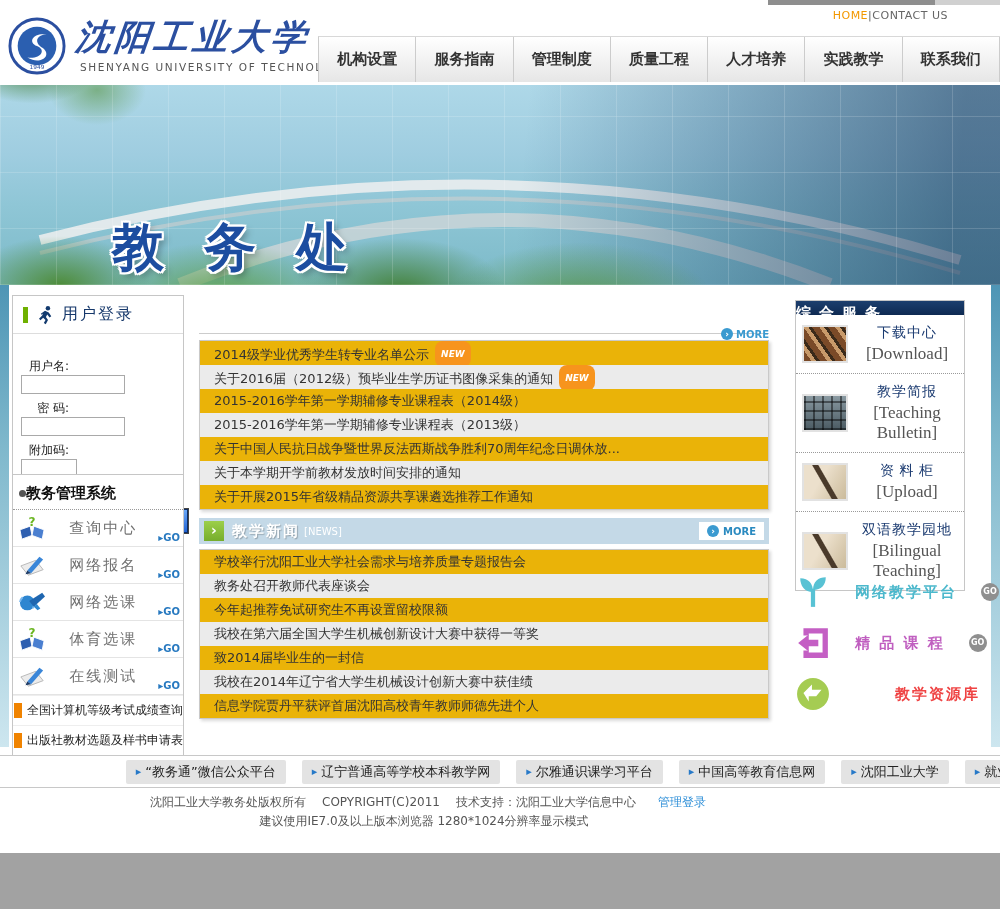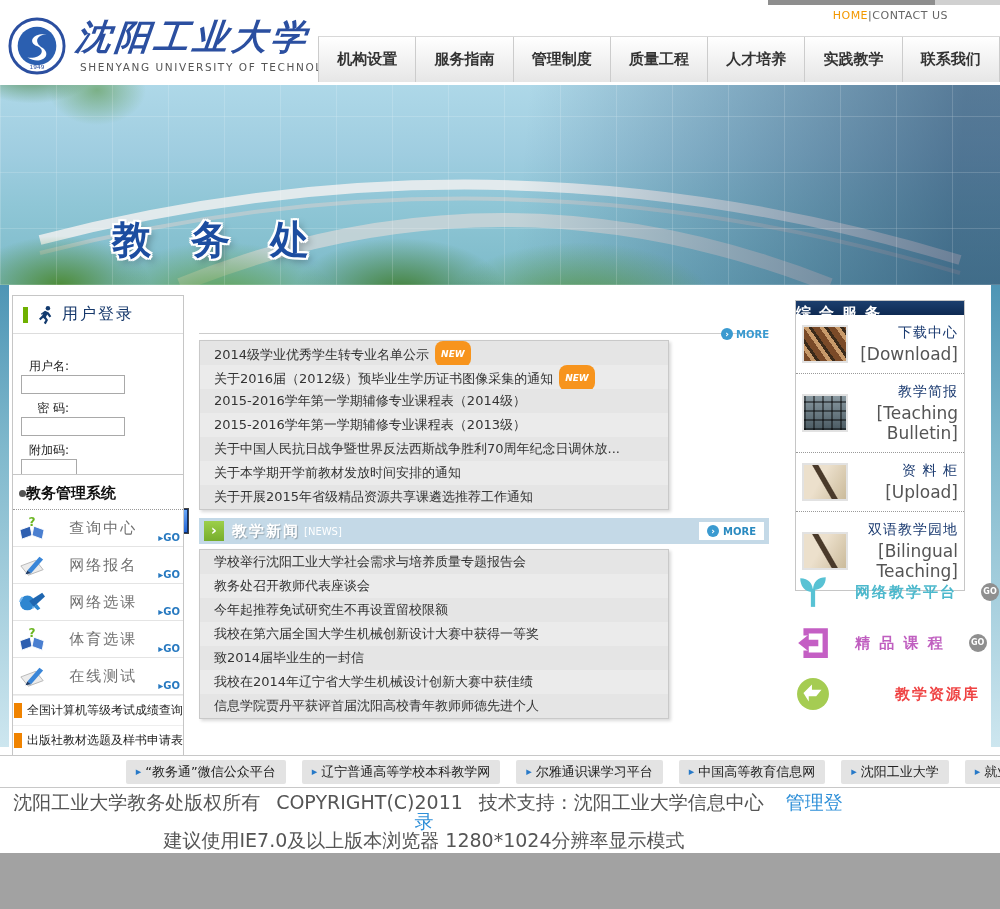--- a/index.html
+++ b/index.html
@@ -39,21 +39,21 @@
       radial-gradient(90px 45px at 20% 10%, rgba(70,130,60,.85) 0%, rgba(70,130,60,0) 70%),
       radial-gradient(70px 50px at 45% 25%, rgba(90,150,70,.6) 0%, rgba(90,150,70,0) 70%); }
   .banner-right { position:absolute; inset:0;
     background:linear-gradient(95deg, rgba(0,0,0,0) 52%, rgba(30,70,110,.30) 72%, rgba(15,45,85,.55) 95%); }
   .banner-grid { position:absolute; inset:0; opacity:.45;
     background:
       repeating-linear-gradient(90deg, rgba(255,255,255,.35) 0 1px, rgba(255,255,255,0) 1px 56px),
       repeating-linear-gradient(0deg, rgba(255,255,255,.35) 0 1px, rgba(255,255,255,0) 1px 56px); }
   .bridge { position:absolute; left:0; top:0; }
   .banner-title { position:absolute; left:112px; top:128px; font-family:"DejaVu Serif","Liberation Serif",serif;
-    font-size:39px; font-weight:bold; color:#1c4da0; letter-spacing:40px; white-space:nowrap;
+    font-size:52px; font-weight:bold; color:#1c4da0; letter-spacing:40px; white-space:nowrap;
     text-shadow:2px 0 0 #fff,-2px 0 0 #fff,0 2px 0 #fff,0 -2px 0 #fff,2px 2px 0 #fff,-2px -2px 0 #fff,
                 2px -2px 0 #fff,-2px 2px 0 #fff,4px 4px 7px rgba(0,0,0,.35); }
 
   
   .edge { position:absolute; top:285px; width:9px; height:462px;
           background:linear-gradient(#4e95b5 0%, #7fb8cc 35%, #cde6ef 100%); }
   .edge-left { left:0; } .edge-right { left:991px; }
 
   
   .login-box { position:absolute; left:12px; top:295px; width:172px; border:1px solid #c6c6c6; background:#fff; }
@@ -95,21 +95,21 @@
   .teal-sq { width:12px; height:15px; background:linear-gradient(#49c3d4,#1f93a8); margin:0 9px 0 8px; }
   .ann-title { font-size:16px; font-weight:bold; color:#4a4a4a; letter-spacing:2px; }
   .sem { margin-left:22px; font-size:13px; font-weight:bold; color:#e60000; }
   .week { margin-left:24px; font-size:13px; font-weight:bold; color:#e60000; }
   .sec-line { position:absolute; left:199px; top:333px; width:570px; border-top:1px solid #ccc; }
   .more-float { position:absolute; left:199px; top:322px; width:570px; text-align:right; }
   .more-link { display:inline-flex; align-items:center; gap:3px; font-size:10px; font-weight:bold;
                color:#3a9ad0; cursor:pointer; }
   .more-dot { display:inline-block; width:12px; height:12px; border-radius:50%; background:#3a9ad0;
               color:#fff; font-size:9px; line-height:12px; text-align:center; font-weight:bold; }
-  .list-box { position:absolute; left:199px; width:470px; border:1px solid #c9c9c9; background:#e5e5e5;
+  .list-box { position:absolute; left:199px; width:570px; border:1px solid #c9c9c9; background:#eab308;
               box-shadow:2px 2px 3px rgba(0,0,0,.15); }
   .ann-box { top:340px; }
   .news-box { top:549px; }
   .row { height:24px; line-height:24px; padding-left:14px; font-size:13px; color:#333;
          white-space:nowrap; overflow:hidden; cursor:pointer; }
   .row:nth-child(even) { background:#ebebeb; }
   .new-badge { display:inline-block; background:#f7941d; color:#fff; font-size:9px; font-style:italic;
                font-weight:bold; border-radius:8px; padding:1px 6px; margin-left:6px; vertical-align:2px; }
   .news-head { position:absolute; left:199px; top:518px; width:570px; height:26px; background:#c4d9e7;
                display:flex; align-items:center; }
@@ -129,41 +129,41 @@
   .svc-item:last-child { border-bottom:none; }
   .thumb { width:46px; height:38px; border:2px solid #e2e2e2; flex:none; }
   .thumb-pencils { background:repeating-linear-gradient(55deg,#7a4a28 0 6px,#c89a6a 6px 10px,#3a2a1a 10px 13px); }
   .thumb-keyboard { background:
       repeating-linear-gradient(0deg, rgba(0,0,0,.45) 0 2px, rgba(0,0,0,0) 2px 9px),
       repeating-linear-gradient(90deg, rgba(0,0,0,.45) 0 2px, rgba(0,0,0,0) 2px 9px),
       linear-gradient(#8a9aa2,#4a5a62); }
   .thumb-pen { background:
       linear-gradient(60deg, rgba(0,0,0,0) 44%, #4a3a2a 46% 54%, rgba(0,0,0,0) 56%),
       linear-gradient(120deg,#ece0cc 40%,#cbbb9b 100%); }
-  .svc-text { flex:1; text-align:right; }
+  .svc-text { flex:1; text-align:center;font-family:Liberation Serif, serif; }
   .svc-text b { display:block; font-size:14px; color:#1a3a70; font-weight:normal; letter-spacing:1px; }
   .svc-text i { display:block; font-style:normal; font-size:17px; color:#555; margin-top:2px; }
 
   .platforms { position:absolute; left:795px; top:575px; width:172px; }
   .plat-row { display:flex; align-items:center; gap:24px; margin-bottom:17px; cursor:pointer; }
   .picon { width:36px; display:flex; justify-content:center; flex:none; }
   .plabel { flex:1; font-size:15px; font-weight:bold; letter-spacing:2px; white-space:nowrap; }
   .c-teal { color:#4cb8cc; } .c-purple { color:#c05fc0; } .c-green { color:#ef4444;margin-left:40px; }
   .go-badge { width:18px; height:18px; border-radius:50%; background:#8f8f8f; color:#fff; font-size:8px;
               font-weight:bold; text-align:center; line-height:18px; flex:none; cursor:pointer; }
 
   
   .bottom-bar { position:absolute; left:0; top:755px; width:1000px; height:33px; background:#fff;
                 border-top:1px solid #c8c8c8; border-bottom:1px solid #c8c8c8;
                 display:flex; align-items:center; justify-content:center; gap:16px; padding-left:185px; }
   .bottom-btn { background:#e3e3e3; border-radius:2px; padding:3px 10px; font-size:13px; color:#222;
                 display:flex; align-items:center; gap:4px; white-space:nowrap; cursor:pointer; }
   .b-arrow { color:#2779c8; font-size:11px; }
   .footer { position:absolute; left:0; top:793px; width:848px; text-align:center;
-            font-size:19px; color:#555; line-height:19px; }
+            font-size:12px; color:#555; line-height:19px; }
   .footer .seg { margin:0 8px; }
   .admin-link { color:#2e8fd8; cursor:pointer; margin-left:14px; }
   .bottom-gray { position:absolute; left:0; top:853px; width:1000px; height:56px; background:#a2a2a2; }
 </style>
 </head>
 <body>
 
 <div class="page">
 
   <div class="top-strip-a"></div>

